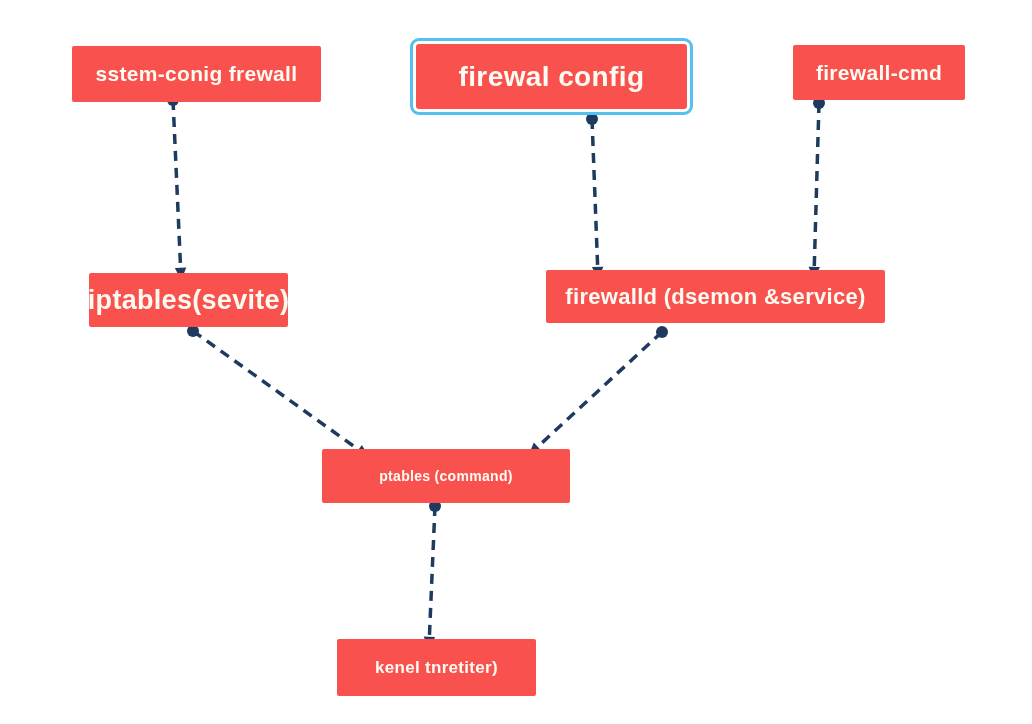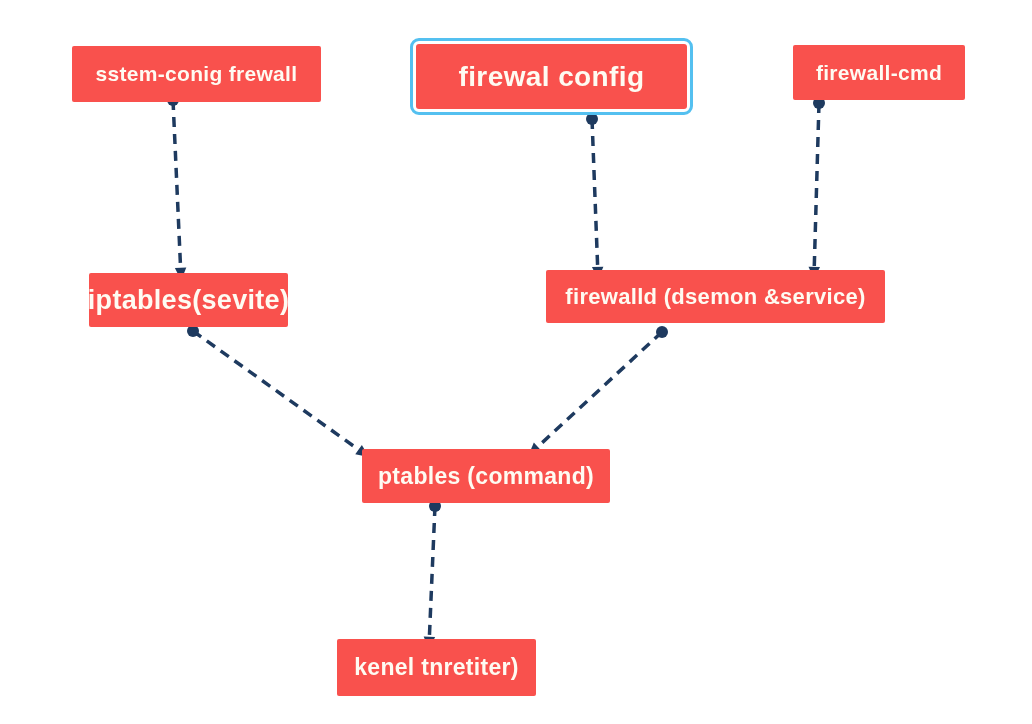--- a/index.html
+++ b/index.html
@@ -42,22 +42,22 @@
     letter-spacing:.3px;
     border-radius:2px;
     cursor:pointer;
   }
   .node .lbl{white-space:nowrap;}
   
   .n1{left:72px;top:46px;width:249px;height:56px;font-size:21px;}
   .n3{left:773px;top:45px;width:172px;height:55px;font-size:21px;margin-left:20px;}
   .n4{left:89px;top:273px;width:199px;height:54px;font-size:27px;}
   .n5{left:546px;top:270px;width:339px;height:53px;font-size:22px;}
-  .n6{left:322px;top:449px;width:248px;height:54px;font-size:23px;margin-left:40px;}
-  .n7{left:337px;top:639px;width:199px;height:57px;font-size:23px;}
+  .n6{left:322px;top:449px;width:248px;height:54px;font-size:14px;}
+  .n7{left:337px;top:639px;width:199px;height:57px;font-size:17px;}
   
   .selection-ring{
     position:absolute;
     left:410px;top:38px;width:283px;height:77px;
     border:3px solid var(--selection);
     border-radius:9px;
     background:#ffffff;
     padding:3px;
     cursor:pointer;
   }

